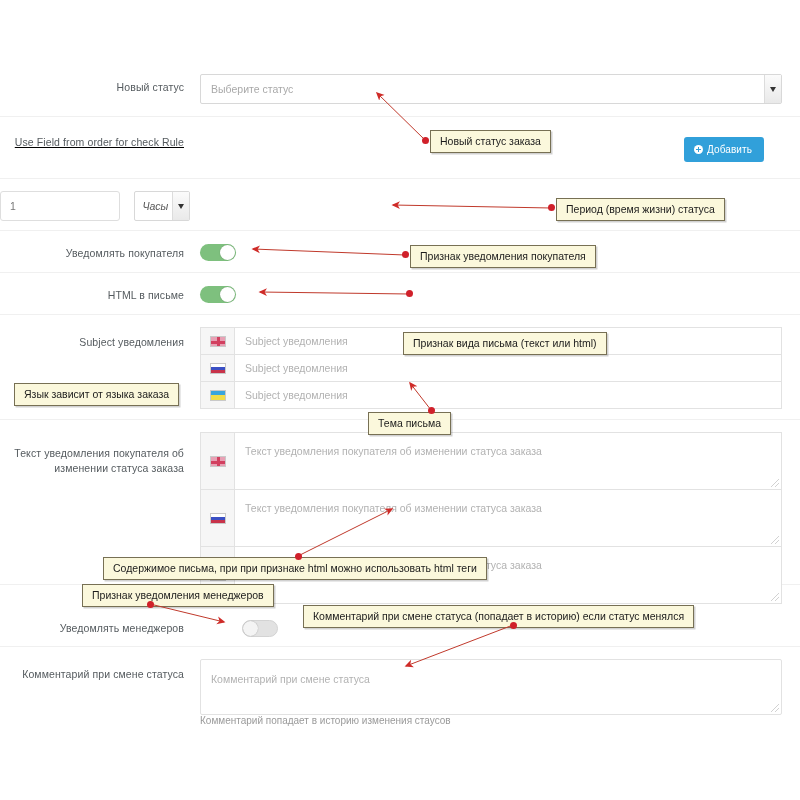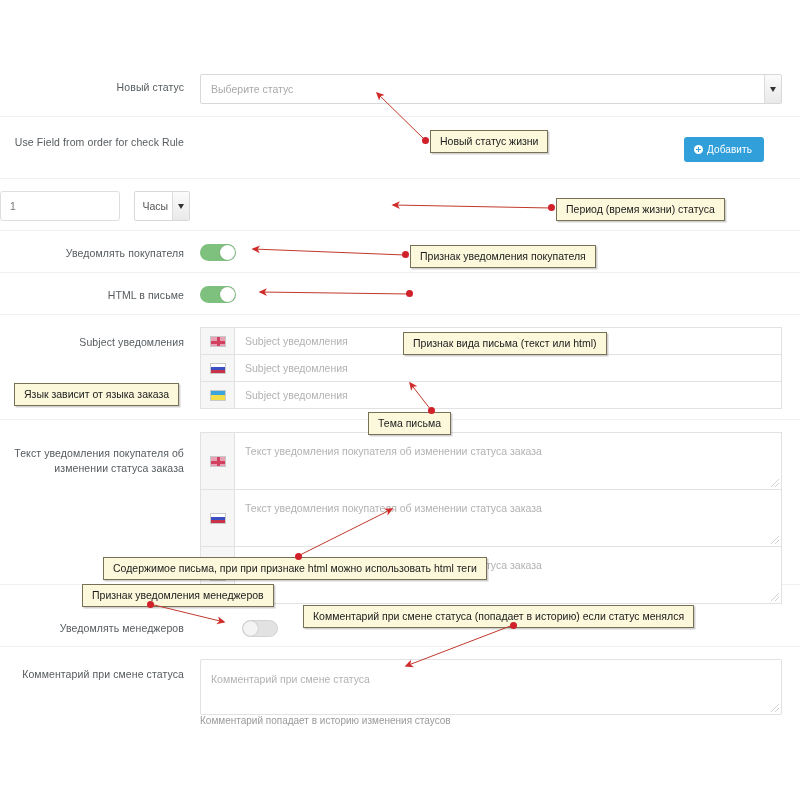--- a/index.html
+++ b/index.html
@@ -100,20 +100,21 @@
     border: 1px solid #d8d8d8;
     border-radius: 2px;
     background: #fff;
   }
   .unit-select .sel-text {
     position: absolute;
     left: 7px; top: 0;
     line-height: 28px;
     font-size: 10.5px;
     color: #555;
+    font-style: italic;
   }
 
   
   .toggle {
     position: relative;
     width: 36px; height: 17px;
     border-radius: 9px;
     display: inline-block;
     vertical-align: middle;
   }
@@ -304,21 +305,21 @@
     <div class="row-field" style="padding-right:0;">
       <div class="select-wrap">
         <span class="sel-text">Выберите статус</span>
         <span class="select-arrow">
             <i></i>
           </span>
       </div>
     </div>
   </div>
 
-  <div class="form-row" style="position:absolute;left:0;top:117px;width:800px;height:62px;">
+  <div class="form-row" style="position:absolute;left:0;top:117px;width:800px;height:62px;text-decoration:underline;">
     <div class="row-label">Use Field from order for check Rule</div>
     <div class="row-field">
       <button class="btn-add">
         <span class="plus-circle"></span>
         <span>Добавить</span>
       </button>
     </div>
   </div>
 
   <div class="form-row" style="position:absolute;left:0;top:179px;width:800px;height:52px;">
@@ -464,21 +465,21 @@
     <line x1="431" y1="410" x2="410" y2="383" stroke="#c0392b" stroke-width="1" marker-end="url(#ah)"></line>
 
     <line x1="298" y1="556" x2="392" y2="509" stroke="#c0392b" stroke-width="1" marker-end="url(#ah)"></line>
 
     <line x1="150" y1="604" x2="224" y2="622" stroke="#c0392b" stroke-width="1" marker-end="url(#ah)"></line>
 
     <line x1="513" y1="625" x2="406" y2="666" stroke="#c0392b" stroke-width="1" marker-end="url(#ah)"></line>
   </svg>
 
   <span class="dot" style="left:422px;top:137px;"></span>
-  <div class="callout" style="left:430px;top:130px;">Новый статус жизни</div>
+  <div class="callout" style="left:430px;top:130px;">Новый статус заказа</div>
 
   <span class="dot" style="left:548px;top:204px;"></span>
   <div class="callout" style="left:556px;top:198px;">Период (время жизни) статуса</div>
 
   <span class="dot" style="left:402px;top:251px;"></span>
   <div class="callout" style="left:410px;top:245px;">Признак уведомления покупателя</div>
 
   <span class="dot" style="left:406px;top:290px;"></span>
   <div class="callout" style="left:403px;top:284px;margin-top:48px;">Признак вида письма (текст или html)</div>
 

